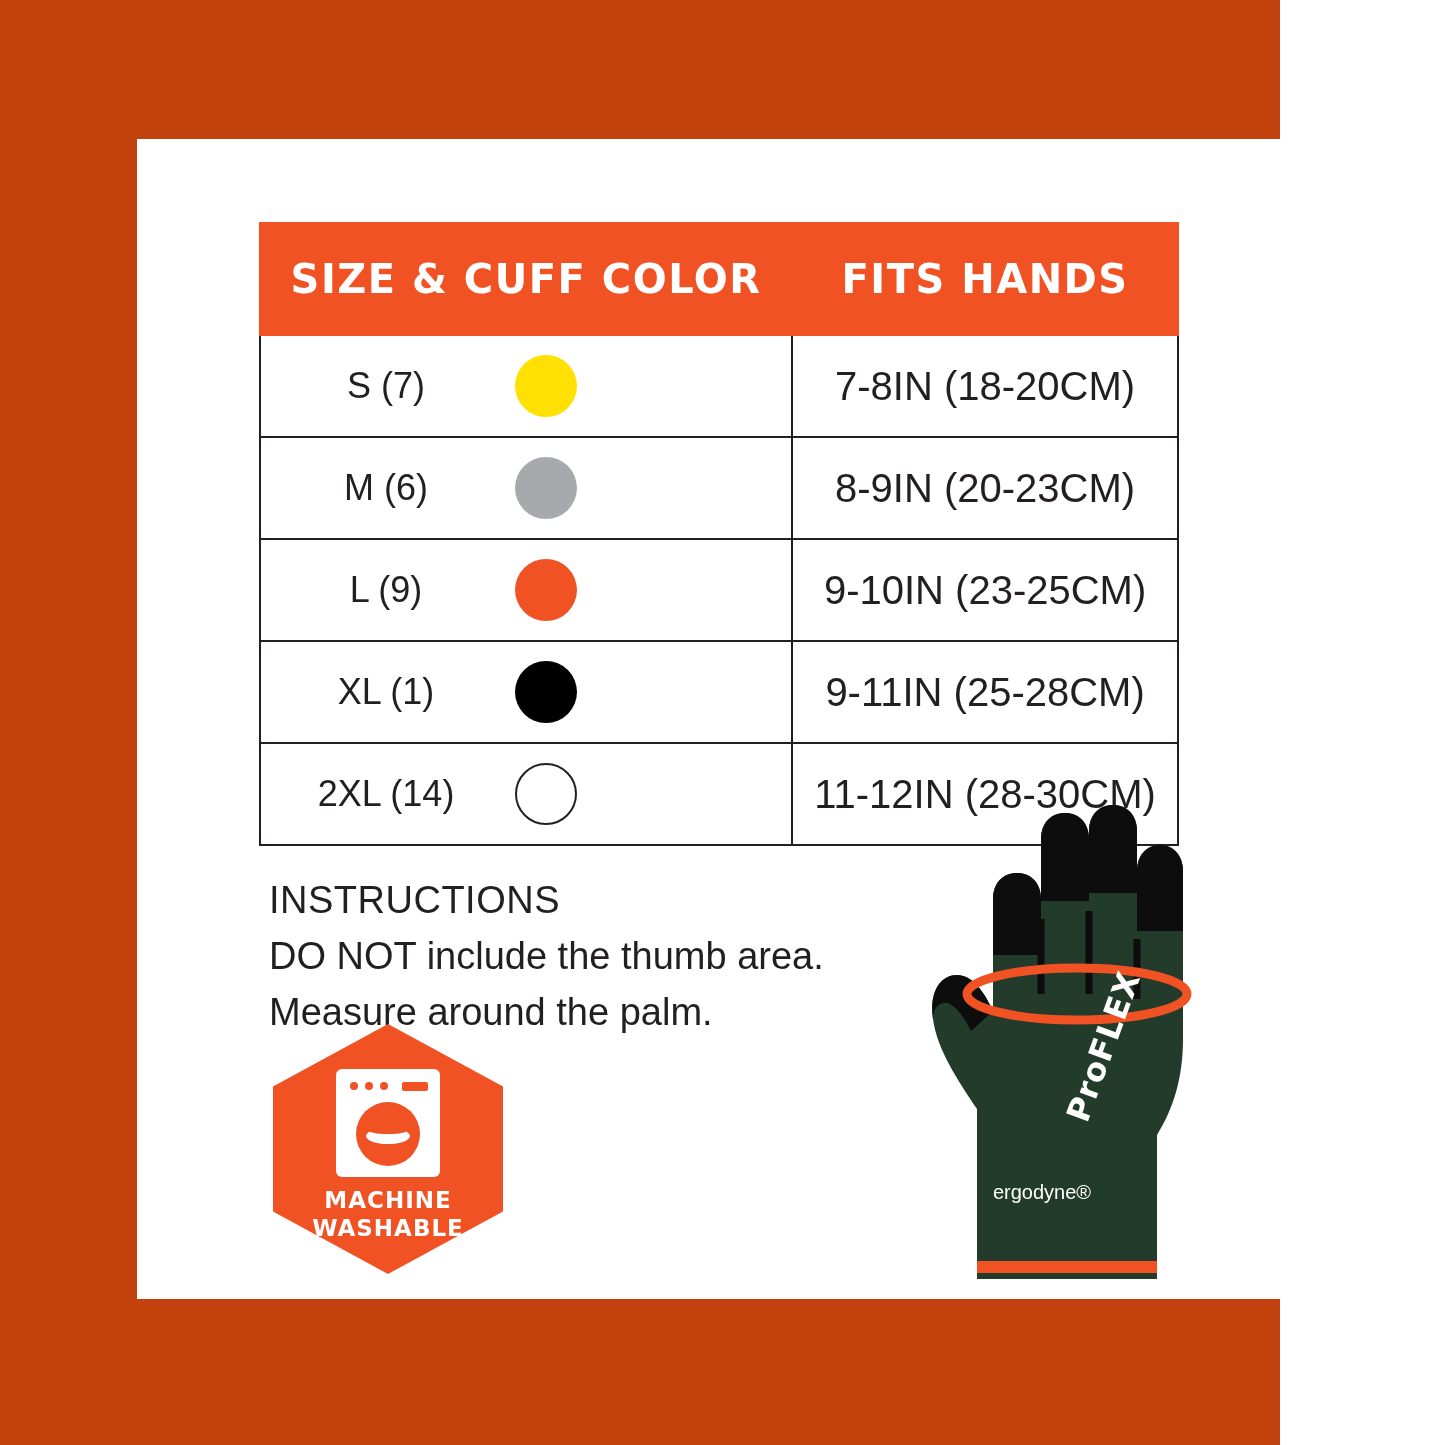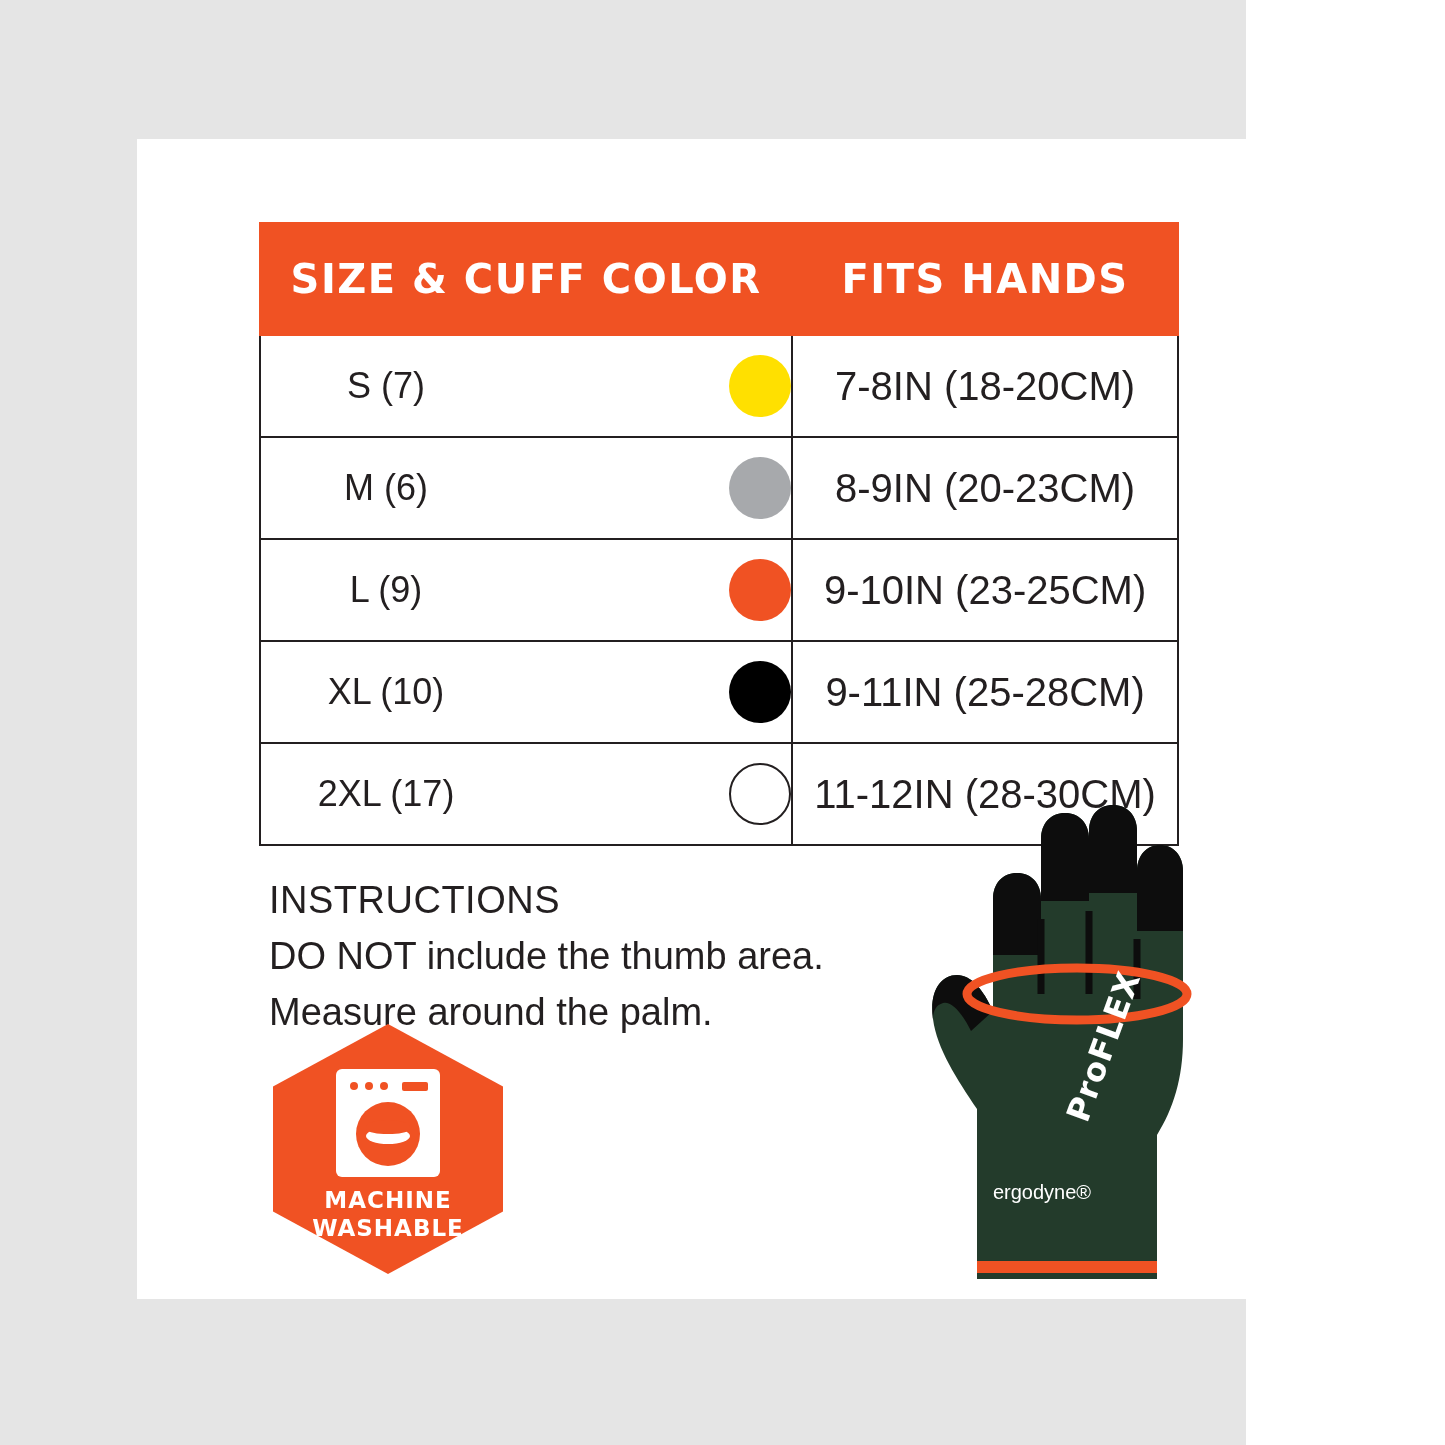--- a/index.html
+++ b/index.html
@@ -12,21 +12,22 @@
     height: 1445px;
     font-family: "Liberation Sans", sans-serif;
     position: relative;
     overflow: hidden;
   }
   .page {
     position: absolute;
     left: 0; top: 0;
     width: 1246px;
     height: 1445px;
-    background: #e5e5e5;
+    background: #c2410c;
+    padding-left: 34px;
   }
   .card {
     position: absolute;
     left: 137px;
     top: 139px;
     width: 1160px;
     height: 1160px;
     background: #ffffff;
   }
 
@@ -63,21 +64,21 @@
   .size-table tbody td {
     height: 100px;
     font-size: 36px;
     color: #231f20;
     text-align: center;
     vertical-align: middle;
   }
   .cell-size-inner {
     display: flex;
     align-items: center;
-    justify-content: space-between;
+    justify-content: flex-start;
     gap: 4px;
   }
   .size-label {
     width: 250px;
     text-align: center;
     font-size: 36px;
     color: #231f20;
   }
   .swatch {
     width: 62px;
@@ -241,32 +242,32 @@
               <span class="swatch" style="background:#f05223"></span>
             </div>
           </td>
           <td>
             <span class="fits-text">9-10IN (23-25CM)</span>
           </td>
         </tr>
         <tr>
           <td>
             <div class="cell-size-inner">
-              <span class="size-label">XL (10)</span>
+              <span class="size-label">XL (1)</span>
               <span class="swatch" style="background:#000000"></span>
             </div>
           </td>
           <td>
             <span class="fits-text">9-11IN (25-28CM)</span>
           </td>
         </tr>
         <tr>
           <td>
             <div class="cell-size-inner">
-              <span class="size-label">2XL (17)</span>
+              <span class="size-label">2XL (14)</span>
               <span class="swatch outlined" style="background:#ffffff"></span>
             </div>
           </td>
           <td>
             <span class="fits-text">11-12IN (28-30CM)</span>
           </td>
         </tr>
       </tbody>
     </table>
 

